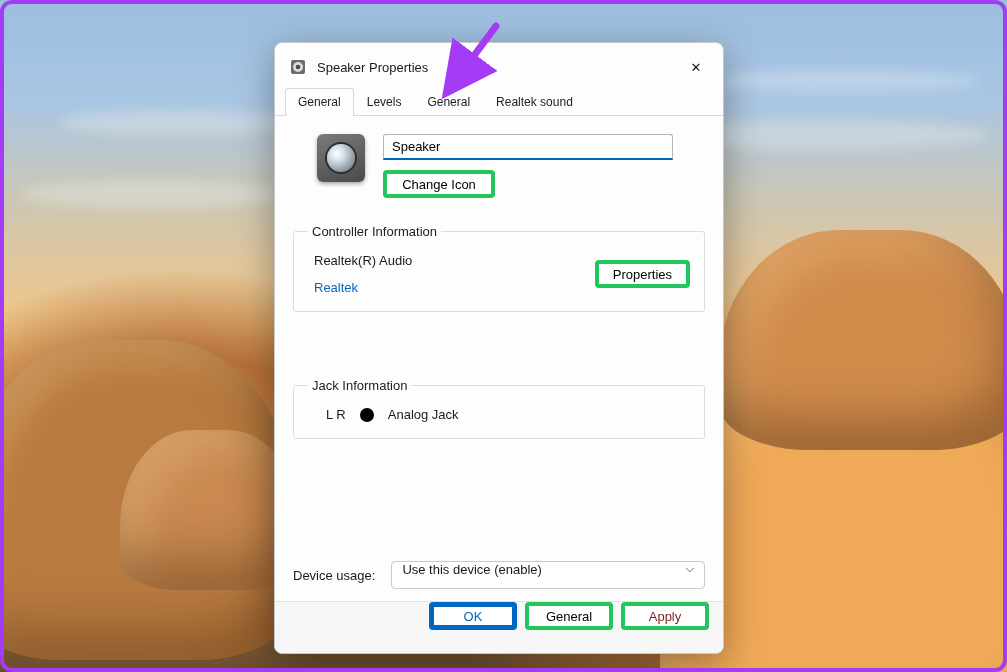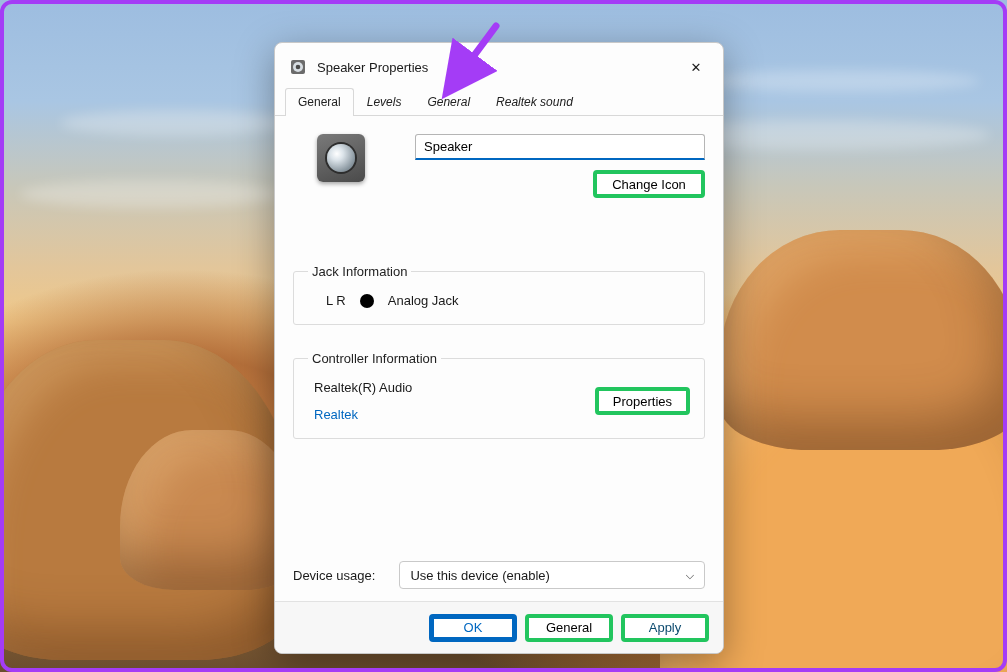--- a/index.html
+++ b/index.html
@@ -90,21 +90,20 @@
   .tab.active {
     background: #fdfdfd;
     border-color: #d8d8d8;
     border-top-left-radius: 3px;
     border-top-right-radius: 3px;
     z-index: 2;
   }
   .tab:not(.active) {
     background: transparent;
     border-color: transparent;
-    font-style: italic;
   }
   .tabcontent {
     flex: 1;
     padding: 18px 18px 10px 18px;
     position: relative;
   }
   .device-row {
     display: flex; align-items: flex-start;
     gap: 18px;
     margin-left: 24px;
@@ -118,21 +117,21 @@
   }
   .device-icon::after{
     content:"";
     position:absolute;
     left:10px; top:10px;
     width:28px; height:28px;
     border-radius:50%;
     background: radial-gradient(circle at 35% 35%, #ffffff 0%, #dce4ea 25%, #8a97a0 70%, #5c6770 100%);
     box-shadow: 0 0 0 2px #2d2d2d;
   }
-  .device-fields { flex:1; display:flex; flex-direction:column; gap:10px;align-items:flex-end; }
+  .device-fields { flex:1; display:flex; flex-direction:column; gap:10px; }
   .name-input {
     width: 290px;
     height: 26px;
     padding: 2px 8px;
     font: inherit;
     border: 1px solid #b5b5b5;
     border-bottom: 2px solid #0067c0;
     border-radius: 3px 3px 0 0;
     outline: none;
     background:#fff;
@@ -144,21 +143,21 @@
     background: #ffffff;
     border: 4px solid #22c55e;
     border-radius: 4px;
     cursor: default;
   }
   .btn.default {
     border-color: #0067c0;
     box-shadow: inset 0 0 0 1px #0067c0;
     color:#0067c0;
   }
-  .btn.disabled { color:#0c4a6e; }
+  .btn.disabled { color:#7f1d1d; }
   .change-icon-btn { width: 112px; }
   fieldset.group {
     border: 1px solid #dcdcdc;
     border-radius: 3px;
     margin: 26px 0 0 0;
     padding: 14px 14px 16px 14px;
   }
   fieldset.group legend {
     font-size: 13px;
     padding: 0 4px;
@@ -167,38 +166,38 @@
   .ctrl-row {
     display:flex; align-items:center; justify-content:space-between;
   }
   .link { color:#0067c0; cursor:default; }
   .jack-row { display:flex; align-items:center; gap:14px; margin-left:18px; }
   .jack-dot {
     width:14px; height:14px; border-radius:50%; background:#000;
   }
   .usage-row {
     position:absolute; left:18px; right:18px; bottom:12px;
-    display:flex; align-items:center; gap:24px;
+    display:flex; align-items:center; gap:16px;
   }
   .select {
     flex:1;
     height:28px;
     border:1px solid #c9c9c9;
     border-radius:4px;
     background:#fff;
-    padding:8px 10px;
-    display:flex; align-items:center; justify-content:space-between;
+    padding:0 10px;
+    display:flex; justify-content:space-between;
     font:inherit;
   }
   .chev { font-size:11px; color:#555; }
   .footer {
     height:52px;
     border-top:1px solid #e2e2e2;
     background:#f7f7f7;
-    display:flex; align-items:center; justify-content:flex-end;
+    display:flex; align-items:flex-start; justify-content:flex-end;
     gap:8px; padding:0 14px;
     border-radius:0 0 8px 8px;
   }
   .footer .btn { width:88px; }
   .arrow-annot {
     position:absolute;
     left:434px; top:20px;
     z-index:30;
     pointer-events:none;
   }
@@ -241,40 +240,40 @@
 
   <div class="tabcontent">
     <div class="device-row">
       <div class="device-icon"></div>
       <div class="device-fields">
         <input class="name-input" value="Speaker" style="">
         <button class="btn change-icon-btn"><span>Change Icon</span></button>
       </div>
     </div>
 
-    <fieldset class="group" style="margin-top:66px;">
-      <legend>Jack Information</legend>
-      <div class="jack-row">
-        <span>L R</span>
-        <span class="jack-dot"></span>
-        <span>Analog Jack</span>
-      </div>
-    </fieldset>
-
     <fieldset class="group">
       <legend>Controller Information</legend>
       <div class="ctrl-row">
         <div style="margin-left:6px;">
           <div>Realtek(R) Audio</div>
           <div class="link" style="margin-top:12px;"><span>Realtek</span></div>
         </div>
         <button class="btn"><span>Properties</span></button>
       </div>
     </fieldset>
 
+    <fieldset class="group" style="margin-top:66px;">
+      <legend>Jack Information</legend>
+      <div class="jack-row">
+        <span>L R</span>
+        <span class="jack-dot"></span>
+        <span>Analog Jack</span>
+      </div>
+    </fieldset>
+
     <div class="usage-row">
       <span>Device usage:</span>
       <div class="select">
         <span>Use this device (enable)</span>
         <span class="chev">⌵</span>
       </div>
     </div>
   </div>
 
   <div class="footer">

